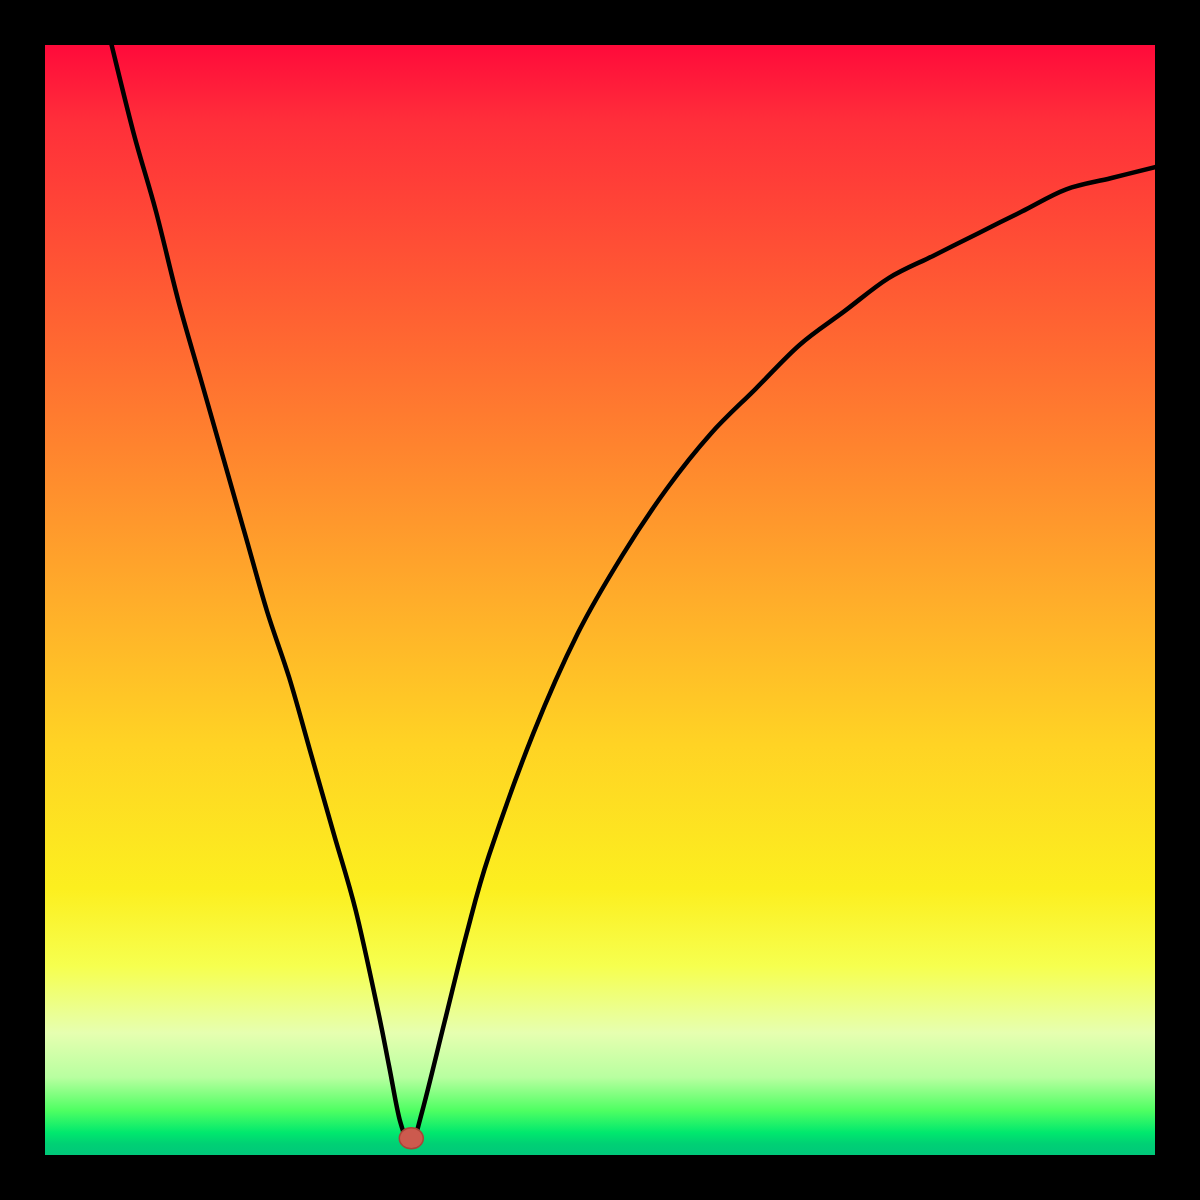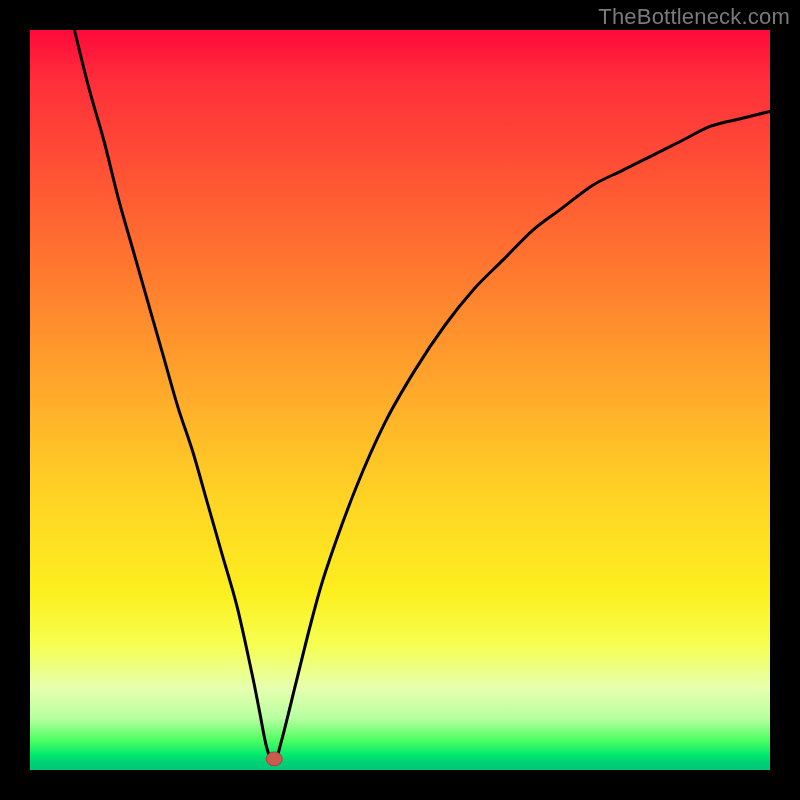--- a/index.html
+++ b/index.html
@@ -57,21 +57,20 @@
     font-size: 22px;
     font-weight: 400;
     letter-spacing: 0.2px;
     user-select: none;
   }
 </style>
 </head>
 <body>
 
 <div class="frame">
-  <div class="watermark">TheBottleneck.com</div>
   <div class="plot-area">
     <svg class="curve-svg" viewBox="0 0 740 740" preserveAspectRatio="none">
       <path id="curve-path" fill="none" stroke-width="3" stroke-linejoin="round" stroke-linecap="round" d="M 44.4 0 C 46.86666666666667 9.866666666666655, 54.266666666666666 40.69999999999993, 59.2 59.19999999999993 C 64.13333333333334 77.69999999999993, 69.06666666666666 92.5, 74 111 C 78.93333333333334 129.5, 83.86666666666666 151.69999999999993, 88.8 170.19999999999993 C 93.73333333333333 188.69999999999993, 98.66666666666667 204.73333333333332, 103.60000000000001 222 C 108.53333333333335 239.26666666666668, 113.46666666666667 256.53333333333336, 118.4 273.8 C 123.33333333333334 291.06666666666666, 128.26666666666665 308.3333333333333, 133.2 325.59999999999997 C 138.13333333333333 342.8666666666666, 143.06666666666666 361.3666666666667, 148 377.40000000000003 C 152.93333333333334 393.4333333333334, 157.86666666666667 405.76666666666665, 162.8 421.8 C 167.73333333333335 437.83333333333337, 172.66666666666666 456.33333333333337, 177.6 473.6 C 182.53333333333333 490.8666666666667, 187.46666666666667 508.1333333333333, 192.4 525.4 C 197.33333333333334 542.6666666666666, 202.26666666666668 557.4666666666667, 207.20000000000002 577.2 C 212.13333333333335 596.9333333333334, 218.3 626.5333333333333, 222 643.8 C 225.7 661.0666666666666, 226.93333333333334 668.4666666666666, 229.4 680.8 C 231.86666666666667 693.1333333333333, 234.33333333333334 709.1666666666666, 236.8 717.8 C 239.26666666666668 726.4333333333333, 241.73333333333335 733.8333333333334, 244.20000000000002 732.6 C 246.66666666666669 731.3666666666667, 247.90000000000003 723.9666666666667, 251.60000000000002 710.4 C 255.3 696.8333333333333, 261.46666666666664 670.9333333333334, 266.4 651.2 C 271.3333333333333 631.4666666666667, 276.26666666666665 610.5, 281.2 592 C 286.1333333333333 573.5, 288.6 562.4000000000001, 296 540.2 C 303.4 518, 315.73333333333335 483.4666666666667, 325.6 458.8 C 335.4666666666667 434.1333333333333, 345.3333333333333 411.9333333333334, 355.2 392.20000000000005 C 365.06666666666666 372.4666666666667, 374.93333333333334 356.43333333333334, 384.8 340.4 C 394.6666666666667 324.3666666666666, 404.53333333333336 309.56666666666666, 414.40000000000003 296 C 424.2666666666667 282.43333333333334, 434.1333333333333 270.1, 444 259 C 453.8666666666667 247.9, 463.73333333333335 239.26666666666668, 473.6 229.40000000000003 C 483.4666666666667 219.5333333333334, 493.33333333333337 208.4333333333334, 503.20000000000005 199.80000000000007 C 513.0666666666667 191.16666666666674, 522.9333333333333 185.00000000000003, 532.8 177.60000000000002 C 542.6666666666666 170.20000000000002, 552.5333333333333 161.56666666666666, 562.4 155.39999999999998 C 572.2666666666667 149.2333333333333, 582.1333333333333 145.53333333333322, 592 140.5999999999999 C 601.8666666666667 135.6666666666666, 611.7333333333333 130.73333333333338, 621.6 125.80000000000007 C 631.4666666666667 120.86666666666675, 641.3333333333334 115.93333333333334, 651.2 111 C 661.0666666666667 106.06666666666666, 670.9333333333334 99.90000000000005, 680.8000000000001 96.20000000000005 C 690.6666666666667 92.50000000000004, 700.5333333333333 91.26666666666664, 710.4 88.79999999999995 C 720.2666666666667 86.33333333333327, 735.0666666666666 82.63333333333331, 740 81.39999999999998" stroke="#000000"></path>
     </svg>
     <svg class="marker-svg" viewBox="0 0 740 740" preserveAspectRatio="none">
       <ellipse id="marker-dot" rx="8" ry="7" cx="244.20000000000002" cy="728.9" fill="#cc5a4e" stroke="#a94438" stroke-width="1"></ellipse>
     </svg>
   </div>
 </div>
 

